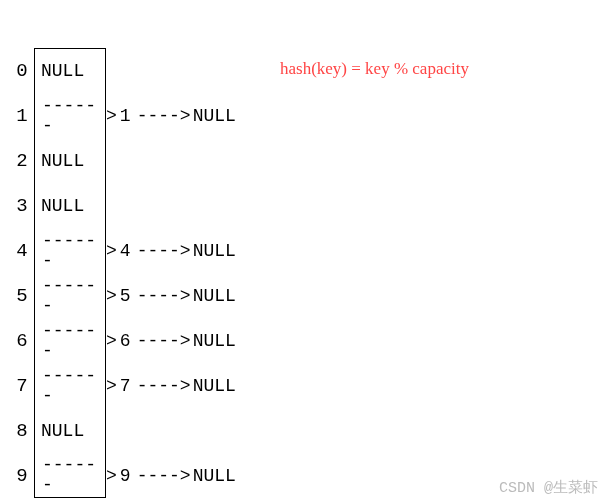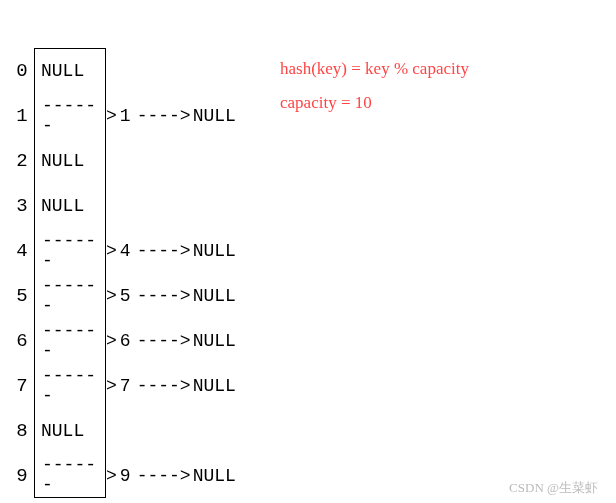--- a/index.html
+++ b/index.html
@@ -67,22 +67,22 @@
       font-family: Liberation Serif, serif;
       font-size: 17px;
       line-height: 34px;
     }
     .info-box div { white-space: nowrap; }
     .watermark {
       position: absolute;
       right: 18px;
       bottom: 6px;
       color: #bbb;
-      font-family: Liberation Serif, serif;
-      font-size: 13px;
+      font-family: Liberation Mono, monospace;
+      font-size: 15px;
     }
   </style>
 </head>
 <body>
 
 <div class="table-container" id="table-root">
     <div class="row">
       <div class="index">0</div>
       <div class="bucket first">
         <span>NULL</span>
@@ -181,16 +181,15 @@
         <span class="node">9</span>
         <span class="dash-short">----</span>
         <span class="arrowhead">&gt;</span>
         <span class="null-end">NULL</span>
       </div>
     </div>
   </div>
 
 <div class="info-box">
   <div>hash(key) = key % capacity</div>
-  <div>capacity = 10</div>
 </div>
 
 <div class="watermark">CSDN @生菜虾</div>
 
 </body></html>

